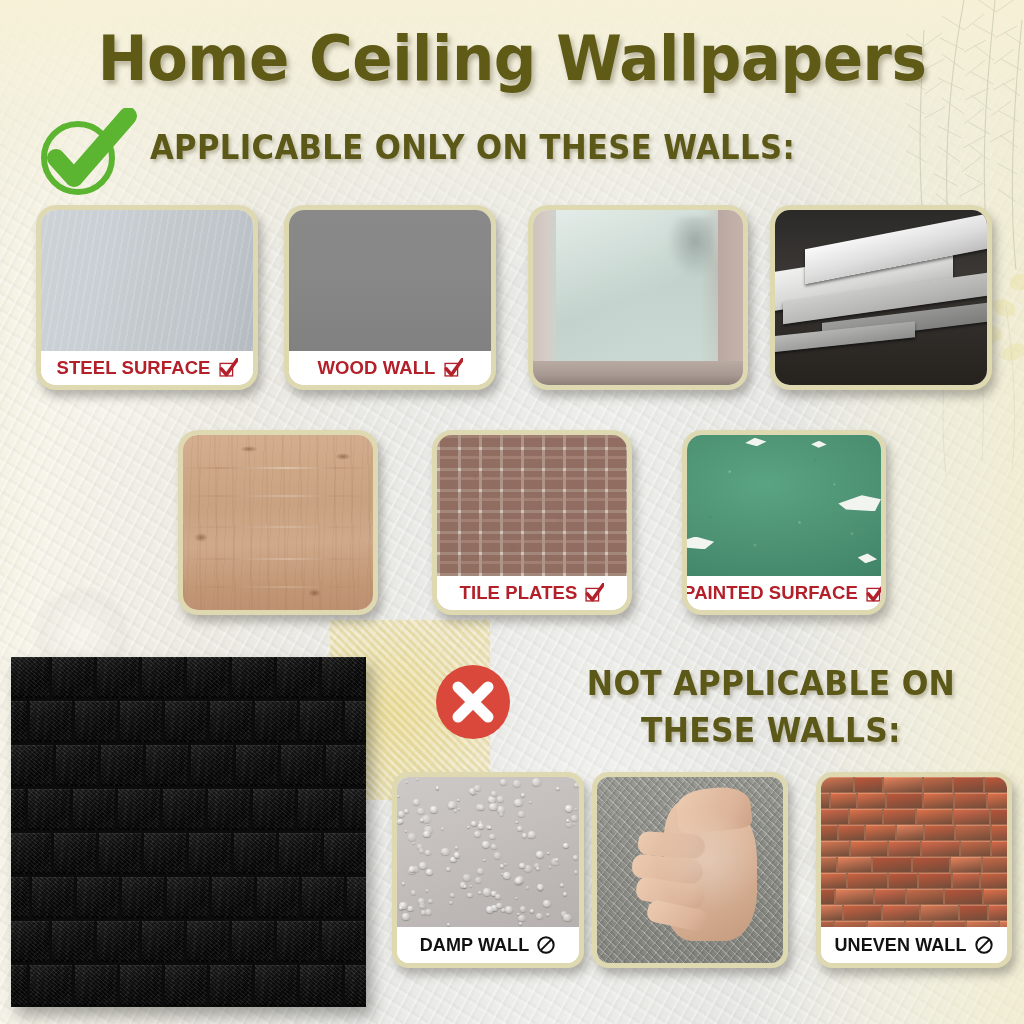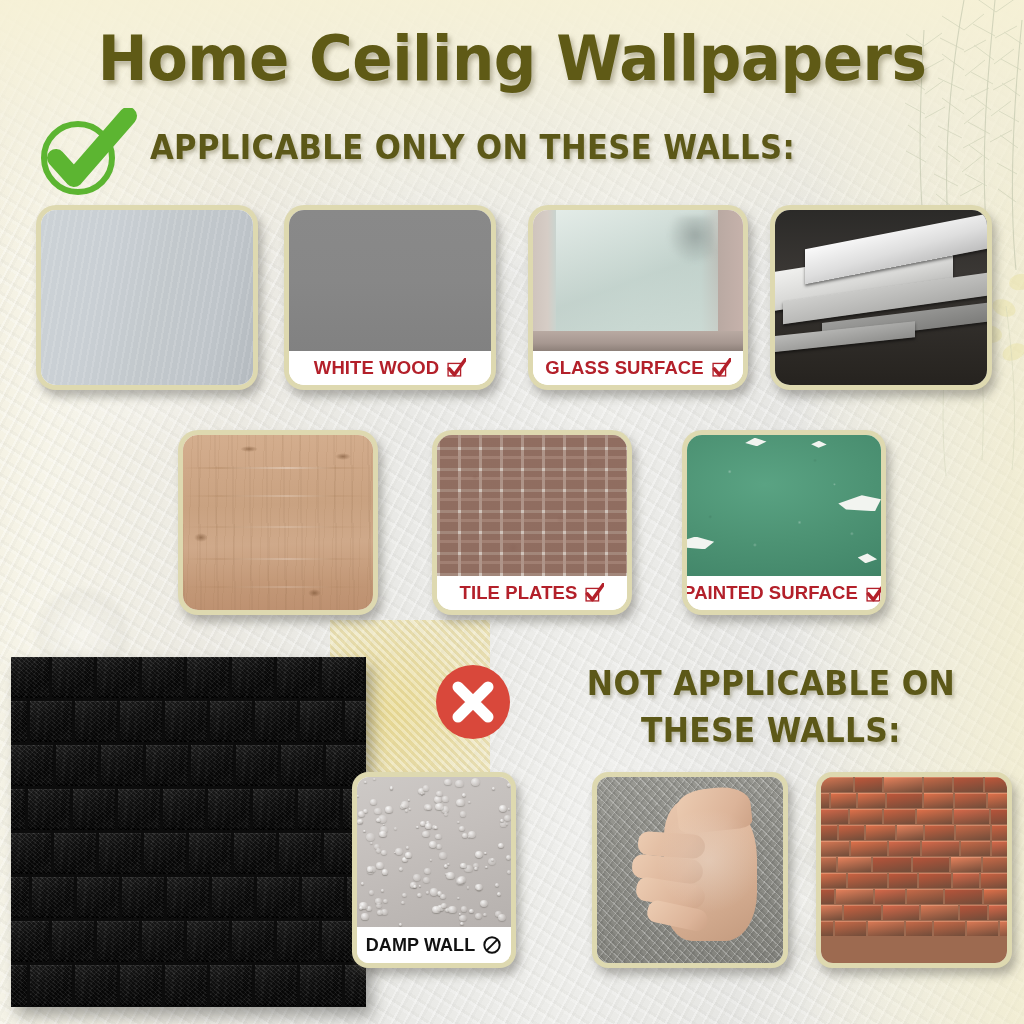--- a/index.html
+++ b/index.html
@@ -342,50 +342,50 @@
   <path d="M24 50 L42 70 L96 8" fill="none" stroke="#5cb531" stroke-width="18" stroke-linecap="round" stroke-linejoin="round"></path>
 </svg>
 
 <div id="sub-applicable">APPLICABLE ONLY ON THESE WALLS:</div>
 
 <div class="card" style="left:36px; top:205px; width:222px; height:185px;">
   <div class="card-inner">
     <div class="card-img">
       <div class="tex-steel"></div>
     </div>
-  </div>
-</div>
-
-<div class="card" style="left:284px; top:205px; width:212px; height:185px;">
-  <div class="card-inner">
-    <div class="card-img">
-      <div class="tex-whitewall"></div>
-    </div>
     <div class="card-label">
-      <span class="txt">WHITE WOOD</span>
+      <span class="txt">STEEL SURFACE</span>
       <svg class="mini-check" viewBox="0 0 24 24">
         <rect x="2.5" y="6.5" width="15" height="15" fill="none" stroke="#b3202a" stroke-width="1.6"></rect>
         <path d="M4 13 L10 20 L23 2" fill="none" stroke="#b3202a" stroke-width="4.2" stroke-linecap="round" stroke-linejoin="round"></path>
       </svg>
     </div>
   </div>
 </div>
 
-<div class="card" style="left:528px; top:205px; width:220px; height:185px;">
-  <div class="card-inner">
-    <div class="card-img">
-      <div class="tex-glass"></div>
-      <div class="glass-refl"></div>
+<div class="card" style="left:284px; top:205px; width:212px; height:185px;">
+  <div class="card-inner">
+    <div class="card-img">
+      <div class="tex-whitewall"></div>
     </div>
     <div class="card-label">
-      <span class="txt">GLASS SURFACE</span>
+      <span class="txt">WOOD WALL</span>
       <svg class="mini-check" viewBox="0 0 24 24">
         <rect x="2.5" y="6.5" width="15" height="15" fill="none" stroke="#b3202a" stroke-width="1.6"></rect>
         <path d="M4 13 L10 20 L23 2" fill="none" stroke="#b3202a" stroke-width="4.2" stroke-linecap="round" stroke-linejoin="round"></path>
       </svg>
+    </div>
+  </div>
+</div>
+
+<div class="card" style="left:528px; top:205px; width:220px; height:185px;">
+  <div class="card-inner">
+    <div class="card-img">
+      <div class="tex-glass"></div>
+      <div class="glass-refl"></div>
     </div>
   </div>
 </div>
 
 <div class="card" style="left:770px; top:205px; width:222px; height:185px;">
   <div class="card-inner">
     <div class="card-img">
       <div class="tex-plastic"></div>
       <div class="plate" style="left:-8%; top:28%; width:92%; height:22%; transform:skewY(-9deg);"></div>
       <div class="plate" style="left:4%; top:44%; width:96%; height:13%; transform:skewY(-8deg); background:linear-gradient(175deg,#cfcfcd,#a9a9a7);"></div>
@@ -526,21 +526,21 @@
 <svg id="xmark-badge" viewBox="0 0 78 78">
   <circle cx="39" cy="39" r="37" fill="#d9483b"></circle>
   <path d="M24 24 L54 54 M54 24 L24 54" stroke="#ffffff" stroke-width="11" stroke-linecap="round"></path>
 </svg>
 
 <div id="sub-not-applicable">
   <div>NOT APPLICABLE ON</div>
   <div>THESE WALLS:</div>
 </div>
 
-<div class="card neg" style="left:352px; top:772px; width:164px; height:196px;">
+<div class="card neg" style="left:392px; top:772px; width:192px; height:196px;">
   <div class="card-inner">
     <div class="card-img">
       <div class="tex-damp"></div>
       <div id="drops">
           <div class="drop" style="width: 6.17939px; height: 5.25248px; left: 29.3279%; top: 53.1446%; opacity: 0.99;"></div>
           <div class="drop" style="width: 6.7053px; height: 5.6995px; left: 51.8619%; top: 85.2496%; opacity: 0.96;"></div>
           <div class="drop" style="width: 2.52192px; height: 2.14363px; left: 97.7426%; top: 20.5441%; opacity: 0.6;"></div>
           <div class="drop" style="width: 8.94932px; height: 7.60692px; left: 5.78534%; top: 37.6383%; opacity: 0.52;"></div>
           <div class="drop" style="width: 2.50395px; height: 2.12836px; left: 66.0211%; top: 90.5533%; opacity: 0.9;"></div>
           <div class="drop" style="width: 7.18857px; height: 6.11028px; left: 6.24387%; top: 60.5756%; opacity: 0.75;"></div>
@@ -779,14 +779,21 @@
             <div class="bk" style="left: -18px; top: 144px; width: 30px; background: linear-gradient(170deg, rgb(201, 106, 72), rgba(0, 0, 0, 0.28));"></div>
             <div class="bk" style="left: 14px; top: 144px; width: 31px; background: linear-gradient(170deg, rgb(201, 106, 72), rgba(0, 0, 0, 0.28));"></div>
             <div class="bk" style="left: 47px; top: 144px; width: 36px; background: linear-gradient(170deg, rgb(221, 122, 85), rgba(0, 0, 0, 0.28));"></div>
             <div class="bk" style="left: 85px; top: 144px; width: 26px; background: linear-gradient(170deg, rgb(201, 106, 72), rgba(0, 0, 0, 0.28));"></div>
             <div class="bk" style="left: 113px; top: 144px; width: 31px; background: linear-gradient(170deg, rgb(201, 106, 72), rgba(0, 0, 0, 0.28));"></div>
             <div class="bk" style="left: 146px; top: 144px; width: 31px; background: linear-gradient(170deg, rgb(221, 122, 85), rgba(0, 0, 0, 0.28));"></div>
             <div class="bk" style="left: 179px; top: 144px; width: 37px; background: linear-gradient(170deg, rgb(221, 122, 85), rgba(0, 0, 0, 0.28));"></div>
           </div>
         </div>
     </div>
+    <div class="card-label">
+      <span class="txt">UNEVEN WALL</span>
+      <svg class="mini-ban" viewBox="0 0 24 24">
+        <circle cx="12" cy="12" r="9.2" fill="none" stroke="#111" stroke-width="2.4"></circle>
+        <line x1="5.6" y1="18.4" x2="18.4" y2="5.6" stroke="#111" stroke-width="2.4"></line>
+      </svg>
+    </div>
   </div>
 </div>
 
 </body></html>

